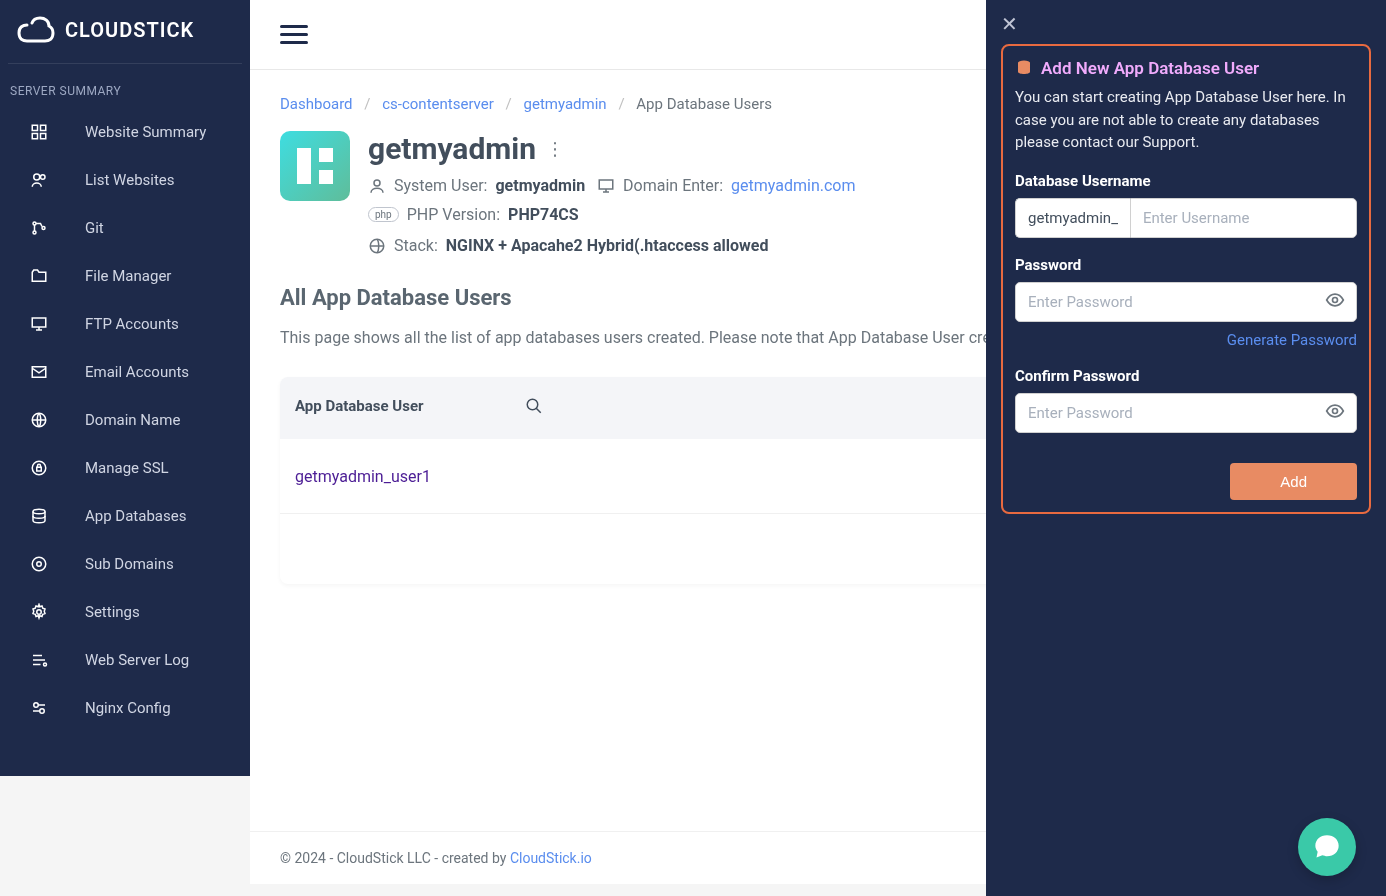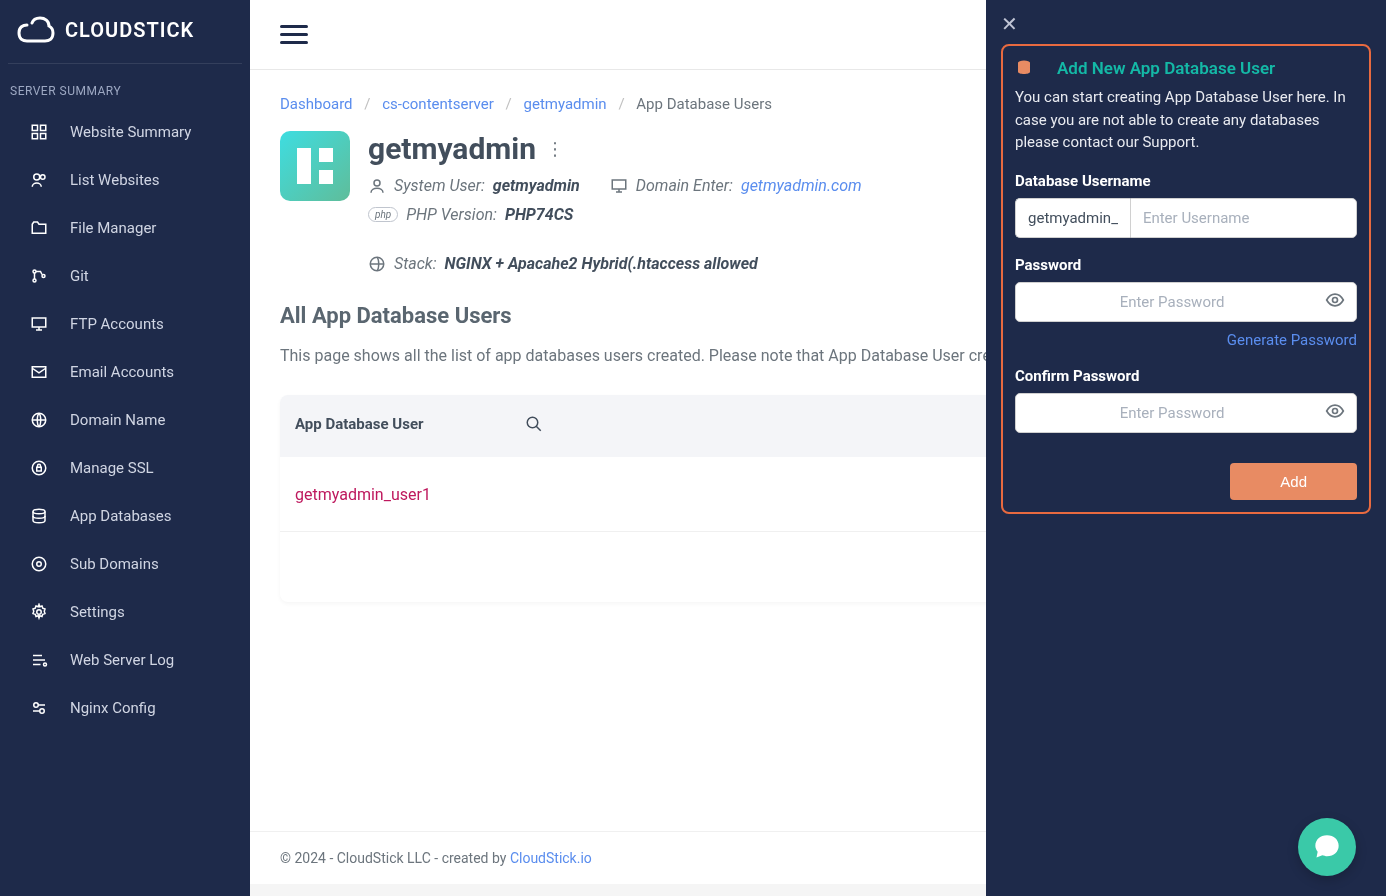--- a/index.html
+++ b/index.html
@@ -1,23 +1,23 @@
 <!DOCTYPE html>
 <html><head>
 <meta charset="utf-8">
 <style>
 * { box-sizing: border-box; margin: 0; padding: 0; }
 body { font-family: -apple-system, BlinkMacSystemFont, "Segoe UI", Roboto, sans-serif; background: #f5f5f5; width: 1386px; height: 896px; overflow: hidden; position: relative; }
 
-.sidebar { position: absolute; left: 0; top: 0; width: 250px; height: 896px; background: #1e2a4a; color: #fff; }
+.sidebar { position: absolute; left: 0; top: 0; width: 250px; height: 776px; background: #1e2a4a; color: #fff; }
 .logo { padding: 15px 15px 18px 15px; display: flex; align-items: center; gap: 8px; }
 .logo-text { font-size: 20px; font-weight: 600; letter-spacing: 1px; color: #fff; }
 .sidebar-divider { border-top: 1px solid rgba(255,255,255,0.1); margin: 0 8px; }
 .server-summary { font-size: 12px; color: #9da8c2; padding: 20px 0 10px 10px; letter-spacing: 0.5px; }
-.sidebar-item { display: flex; align-items: center; gap: 20px; padding: 13px 0 13px 28px; color: #d0d5e3; font-size: 15px; cursor: pointer; }
+.sidebar-item { display: flex; align-items: center; gap: 35px; padding: 13px 0 13px 28px; color: #d0d5e3; font-size: 15px; cursor: pointer; }
 .sidebar-icon { width: 22px; height: 22px; display: inline-flex; align-items: center; justify-content: center; color: #fff; }
 
 .main { position: absolute; left: 250px; top: 0; right: 0; height: 884px; background: #fff; }
 .topbar { height: 70px; border-bottom: 1px solid #e8e8e8; display: flex; align-items: center; padding: 0 30px; }
 .hamburger { display: flex; flex-direction: column; gap: 5px; cursor: pointer; }
 .hamburger span { width: 28px; height: 3px; background: #1e2a4a; border-radius: 2px; }
 
 .content { padding: 25px 30px; }
 .breadcrumb { color: #6c757d; font-size: 15px; margin-bottom: 18px; }
 .breadcrumb a { color: #5a8dee; text-decoration: none; }
@@ -26,54 +26,54 @@
 .app-header { display: flex; gap: 18px; margin-bottom: 30px; }
 .app-icon { width: 70px; height: 70px; border-radius: 10px; background: linear-gradient(135deg, #3edde0, #5fbd9a); display: flex; align-items: center; justify-content: center; }
 .app-icon-inner { position: relative; width: 36px; height: 36px; }
 .app-icon-inner .sq1 { position: absolute; left: 0; top: 0; width: 14px; height: 36px; background: #fff; }
 .app-icon-inner .sq2 { position: absolute; right: 0; top: 0; width: 14px; height: 14px; background: #fff; }
 .app-icon-inner .sq3 { position: absolute; right: 0; bottom: 0; width: 14px; height: 14px; background: #fff; }
 .app-details { flex: 1; }
 .app-title-row { display: flex; align-items: center; gap: 10px; }
 .app-title { font-size: 30px; font-weight: 700; color: #424e5c; }
 .kebab { color: #6c757d; font-size: 18px; cursor: pointer; }
-.app-meta { display: flex; gap: 30px; flex-wrap: wrap; margin-top: 10px; color: #6c757d; font-size: 16px; font-style: italic; }
+.app-meta { display: flex; gap: 12px; flex-wrap: wrap; margin-top: 10px; color: #6c757d; font-size: 16px; }
 .app-meta .row { display: flex; align-items: center; gap: 8px; }
 .app-meta .bold { font-weight: 700; color: #424e5c; }
 .app-meta .link { color: #5a8dee; }
 .meta2 { margin-top: 10px; flex-direction: column; }
 
 .section-title { font-size: 22px; font-weight: 700; color: #5a6670; margin-bottom: 18px; }
 .section-desc { color: #6c757d; font-size: 16px; margin-bottom: 30px; }
 
 .table-card { background: #fff; border-radius: 8px; box-shadow: 0 2px 4px rgba(0,0,0,0.04); overflow: hidden; }
 .table-header { background: #f4f5f8; display: flex; padding: 20px 15px; font-weight: 700; color: #424e5c; font-size: 15px; gap: 40px; }
 .th-user { flex: 0 0 190px; }
 .th-search { flex: 0 0 420px; }
 .th-change { flex: 1; text-align: right; padding-right: 60px; }
 .table-row { display: flex; align-items: center; padding: 20px 15px; border-bottom: 1px solid #f0f0f0; }
-.td-user { flex: 0 0 610px; color: #be185d; }
+.td-user { flex: 0 0 610px; color: #4c1d95; }
 .td-change { flex: 1; display: flex; justify-content: flex-end; padding-right: 30px; }
 .change-btn { border: 1px solid #c0c5ce; background: #fff; border-radius: 5px; padding: 8px 15px; display: flex; align-items: center; gap: 10px; color: #424e5c; font-size: 14px; cursor: pointer; }
 
 .footer { position: absolute; bottom: 0; left: 0; right: 0; padding: 18px 30px; color: #6c757d; font-size: 14px; border-top: 1px solid #f0f0f0; background: #fff; }
 .footer a { color: #5a8dee; text-decoration: none; }
 
 .drawer { position: absolute; right: 0; top: 0; width: 400px; height: 896px; background: #1e2a4a; color: #fff; padding: 12px 15px; }
 .drawer-close { color: #c0c5d5; font-size: 20px; cursor: pointer; padding: 0 0 8px 0; }
 .drawer-body { border: 2px solid #e86a40; border-radius: 8px; padding: 12px; }
-.drawer-title-row { display: flex; align-items: center; gap: 24px; color: #14b8a6; font-weight: 600; font-size: 17px; }
+.drawer-title-row { display: flex; align-items: center; gap: 8px; color: #f0abfc; font-weight: 600; font-size: 17px; }
 .drawer-title-row .db-icon { color: #e88b63; }
 .drawer-desc { color: #e8eaf0; margin-top: 8px; font-size: 15px; line-height: 1.5; }
 .form-label { font-weight: 700; color: #fff; font-size: 15px; margin-top: 18px; margin-bottom: 8px; }
 .input-group { display: flex; }
 .input-prefix { background: #fff; padding: 10px 12px; color: #424e5c; border-radius: 5px 0 0 5px; border: 1px solid #d0d0d0; border-right: none; font-size: 15px; }
 .input-main { flex: 1; background: #fff; border: 1px solid #d0d0d0; border-radius: 0 5px 5px 0; padding: 10px 12px; font-size: 15px; color: #424e5c; }
 .pw-wrap { position: relative; }
-.pw-input { width: 100%; background: #fff; border: 1px solid #d0d0d0; border-radius: 5px; padding: 10px 40px 10px 12px; font-size: 15px; color: #424e5c; text-align: center; }
+.pw-input { width: 100%; background: #fff; border: 1px solid #d0d0d0; border-radius: 5px; padding: 10px 40px 10px 12px; font-size: 15px; color: #424e5c; }
 .eye { position: absolute; right: 12px; top: 50%; transform: translateY(-50%); color: #6c757d; cursor: pointer; }
 .gen-pw { text-align: right; margin-top: 8px; }
 .gen-pw a { color: #5a8dee; text-decoration: none; font-size: 15px; }
 .add-btn-row { display: flex; justify-content: flex-end; margin-top: 30px; }
 .add-btn { background: #e88b63; color: #fff; border: none; border-radius: 4px; padding: 10px 50px; font-size: 15px; cursor: pointer; }
 
 .chat-fab { position: absolute; right: 30px; bottom: 20px; width: 58px; height: 58px; border-radius: 50%; background: #3ac9a8; display: flex; align-items: center; justify-content: center; cursor: pointer; box-shadow: 0 4px 12px rgba(0,0,0,0.2); }
 .chat-fab svg { fill: #fff; }
 
 .small-icon { width: 18px; height: 18px; }
@@ -110,35 +110,35 @@
           <circle cx="9" cy="8" r="4"></circle>
           <path d="M3 21c0-3 3-5 6-5s6 2 6 5"></path>
           <circle cx="17" cy="8" r="3"></circle>
         </svg>
       </span>
     <span>List Websites</span>
   </div>
   <div class="sidebar-item">
     <span class="sidebar-icon">
         <svg class="small-icon" viewBox="0 0 24 24" fill="none" stroke="currentColor" stroke-width="2">
-          <path d="M3 7l2-3h5l2 3h9v12H3z"></path>
-        </svg>
-      </span>
-    <span>File Manager</span>
-  </div>
-  <div class="sidebar-item">
-    <span class="sidebar-icon">
-        <svg class="small-icon" viewBox="0 0 24 24" fill="none" stroke="currentColor" stroke-width="2">
           <circle cx="6" cy="6" r="2"></circle>
           <circle cx="6" cy="18" r="2"></circle>
           <circle cx="18" cy="12" r="2"></circle>
           <path d="M6 8v8M8 6h6l2 4"></path>
         </svg>
       </span>
     <span>Git</span>
+  </div>
+  <div class="sidebar-item">
+    <span class="sidebar-icon">
+        <svg class="small-icon" viewBox="0 0 24 24" fill="none" stroke="currentColor" stroke-width="2">
+          <path d="M3 7l2-3h5l2 3h9v12H3z"></path>
+        </svg>
+      </span>
+    <span>File Manager</span>
   </div>
   <div class="sidebar-item">
     <span class="sidebar-icon">
         <svg class="small-icon" viewBox="0 0 24 24" fill="none" stroke="currentColor" stroke-width="2">
           <rect x="3" y="4" width="18" height="12"></rect>
           <path d="M8 20h8M12 16v4"></path>
         </svg>
       </span>
     <span>FTP Accounts</span>
   </div>

